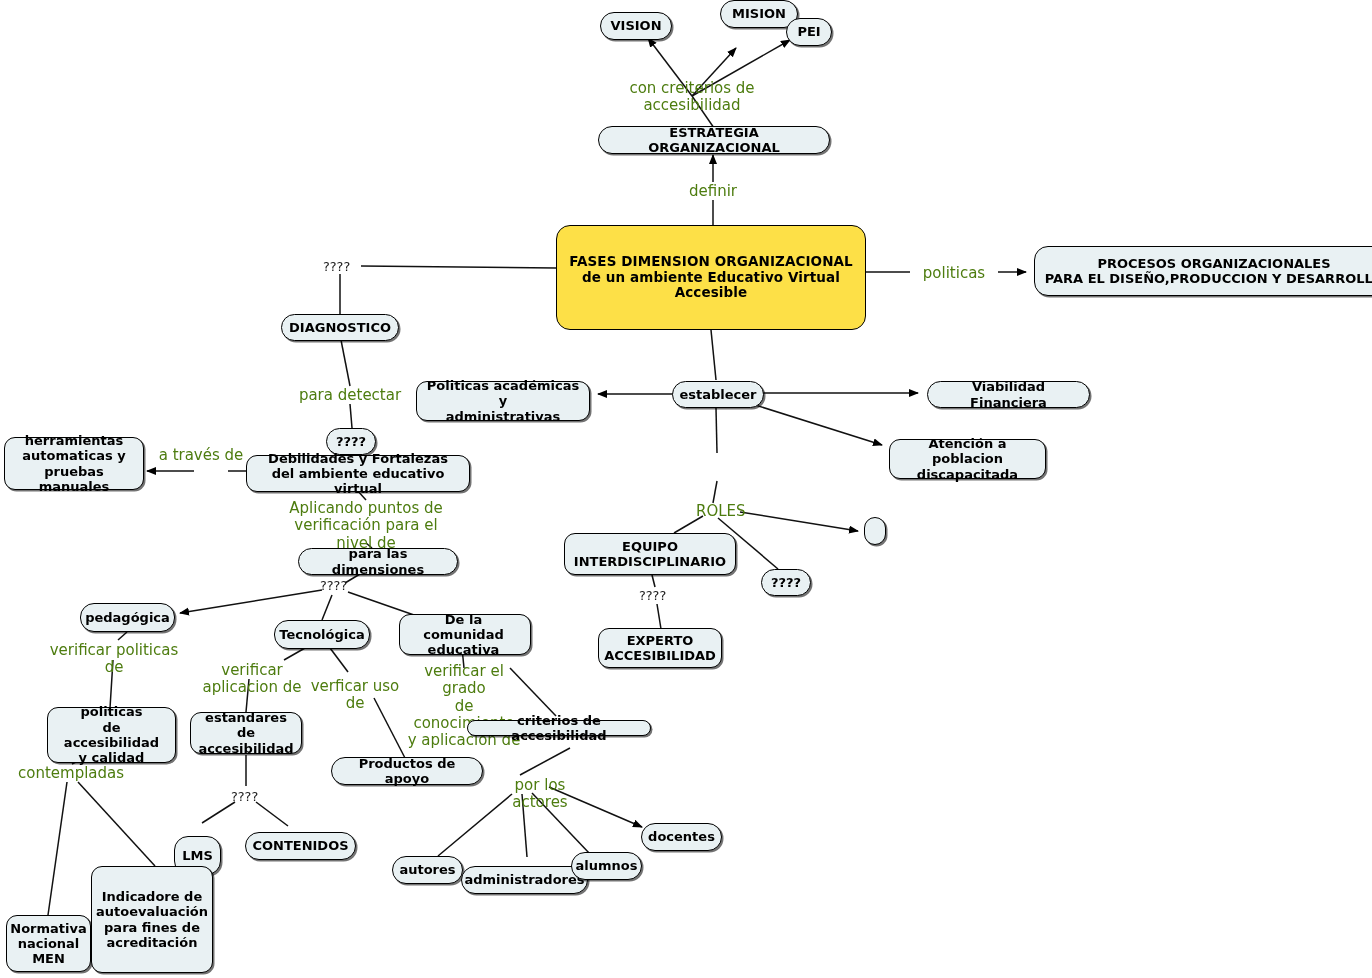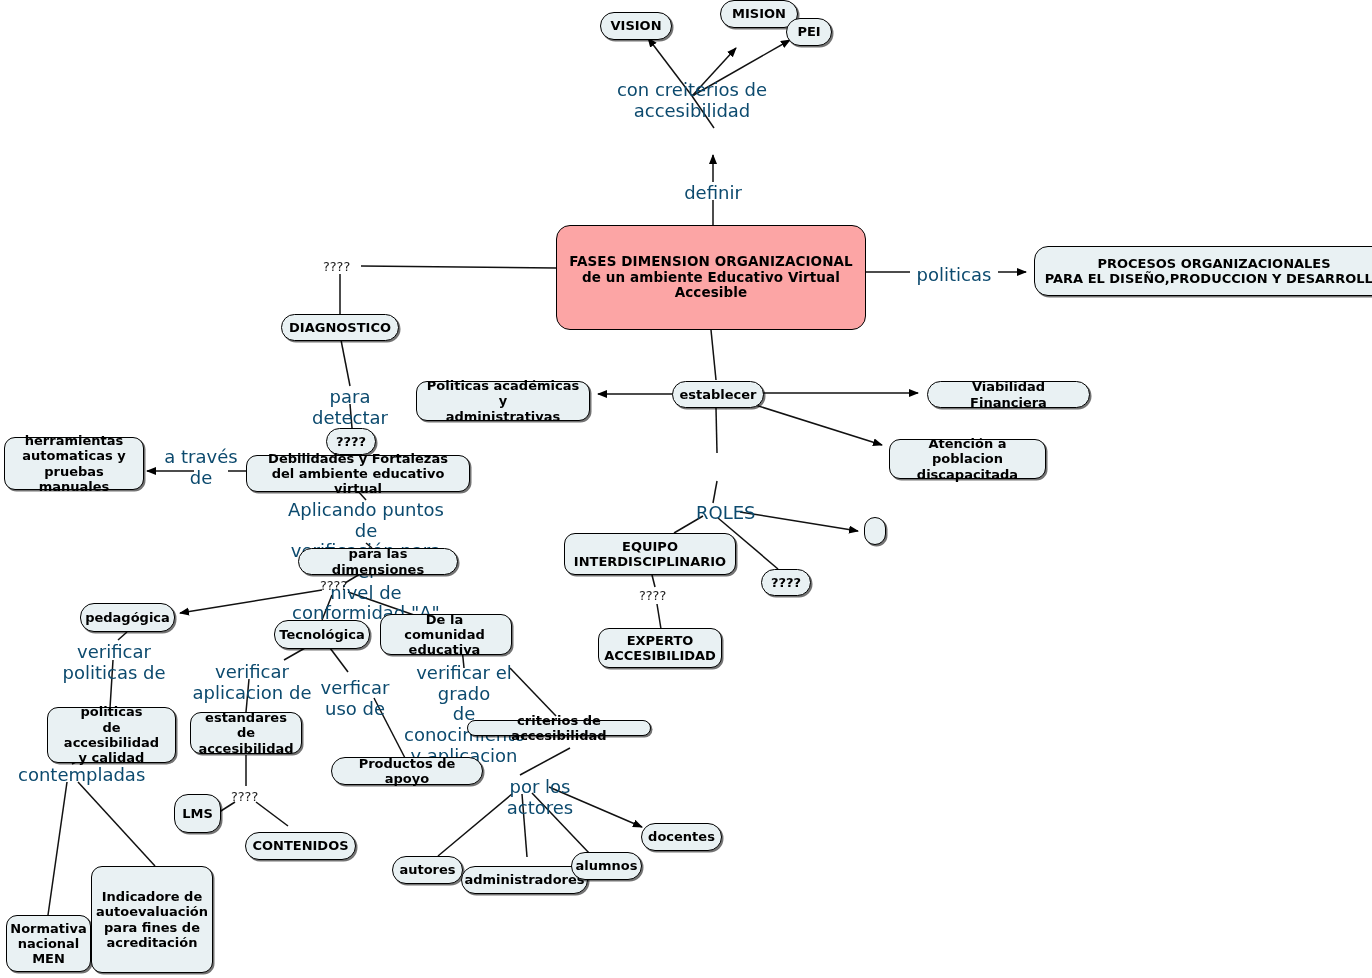--- a/index.html
+++ b/index.html
@@ -41,38 +41,38 @@
     text-align: center;
     display: flex;
     align-items: center;
     justify-content: center;
     padding: 3px 9px;
     z-index: 3;
     box-shadow: 1.5px 1.5px 0px rgba(0,0,0,0.55);
     white-space: pre-line;
   }
   .node.root {
-    background: #fca5a5;
+    background: #fde047;
     border-radius: 14px;
     box-shadow: none;
     font-size: 13.5px;
     letter-spacing: .1px;
   }
   .node.pill {
     border-radius: 14px;
   }
   .node.blank {
     border-radius: 14px;
   }
   .linklabel {
     position: absolute;
     font-weight: normal;
-    font-size: 18px;
+    font-size: 15px;
     line-height: 1.15;
-    color: #0c4a6e;
+    color: #4d7c0f;
     text-align: center;
     z-index: 2;
     background: transparent;
     white-space: pre-line;
   }
   .q {
     position: absolute;
     font-weight: normal;
     font-size: 12.8px;
     color: #1a1a1a;
@@ -173,20 +173,21 @@
       <path d="M549,787 L642,827" marker-end="url(#ah)"></path>
     </g>
   </svg>
 
   <div class="node pill" style="left:600px; top:12px; width:72px; height:28px;">VISION</div>
 
   <div class="node pill" style="left:720px; top:0px; width:78px; height:28px;">MISION</div>
 
   <div class="node pill" style="left:786px; top:18px; width:46px; height:28px;">PEI</div>
 
+  <div class="node pill" style="left:598px; top:126px; width:232px; height:28px;">ESTRATEGIA ORGANIZACIONAL</div>
 
   <div class="node root" style="left:556px; top:225px; width:310px; height:105px;">FASES DIMENSION  ORGANIZACIONAL
 de un ambiente Educativo Virtual Accesible</div>
 
   <div class="node pill" style="left:1034px; top:246px; width:360px; height:50px;">PROCESOS ORGANIZACIONALES
 PARA EL DISEÑO,PRODUCCION Y DESARROLLO</div>
 
   <div class="node pill" style="left:281px; top:314px; width:118px; height:27px;">DIAGNOSTICO</div>
 
   <div class="node pill" style="left:326px; top:428px; width:50px; height:27px;">????</div>
@@ -218,35 +219,35 @@
 
   <div class="node" style="left:598px; top:628px; width:124px; height:40px;">EXPERTO
 ACCESIBILIDAD</div>
 
   <div class="node pill" style="left:298px; top:548px; width:160px; height:27px;">para las dimensiones</div>
 
   <div class="node pill" style="left:80px; top:603px; width:95px; height:29px;">pedagógica</div>
 
   <div class="node pill" style="left:274px; top:620px; width:96px; height:29px;">Tecnológica</div>
 
-  <div class="node" style="left:380px; top:614px; width:132px; height:41px;padding-left:6px;">De la comunidad
+  <div class="node" style="left:399px; top:614px; width:132px; height:41px;padding-left:6px;">De la comunidad
 educativa</div>
 
   <div class="node" style="left:47px; top:707px; width:129px; height:56px;">politicas
 de accesibilidad
 y calidad</div>
 
   <div class="node" style="left:190px; top:712px; width:112px; height:42px;">estandares de
 accesibilidad</div>
 
   <div class="node pill" style="left:331px; top:757px; width:152px; height:28px;">Productos de apoyo</div>
 
   <div class="node pill" style="left:467px; top:720px; width:184px; height:16px;">criterios de accesibilidad</div>
 
-  <div class="node pill" style="left:174px; top:794px; width:47px; height:39px;">LMS</div>
+  <div class="node pill" style="left:174px; top:836px; width:47px; height:39px;">LMS</div>
 
   <div class="node pill" style="left:245px; top:832px; width:111px; height:28px;">CONTENIDOS</div>
 
   <div class="node" style="left:6px; top:915px; width:85px; height:57px;">Normativa
 nacional
 MEN</div>
 
   <div class="node" style="left:91px; top:866px; width:122px; height:107px;">Indicadore de
 autoevaluación
 para fines de

